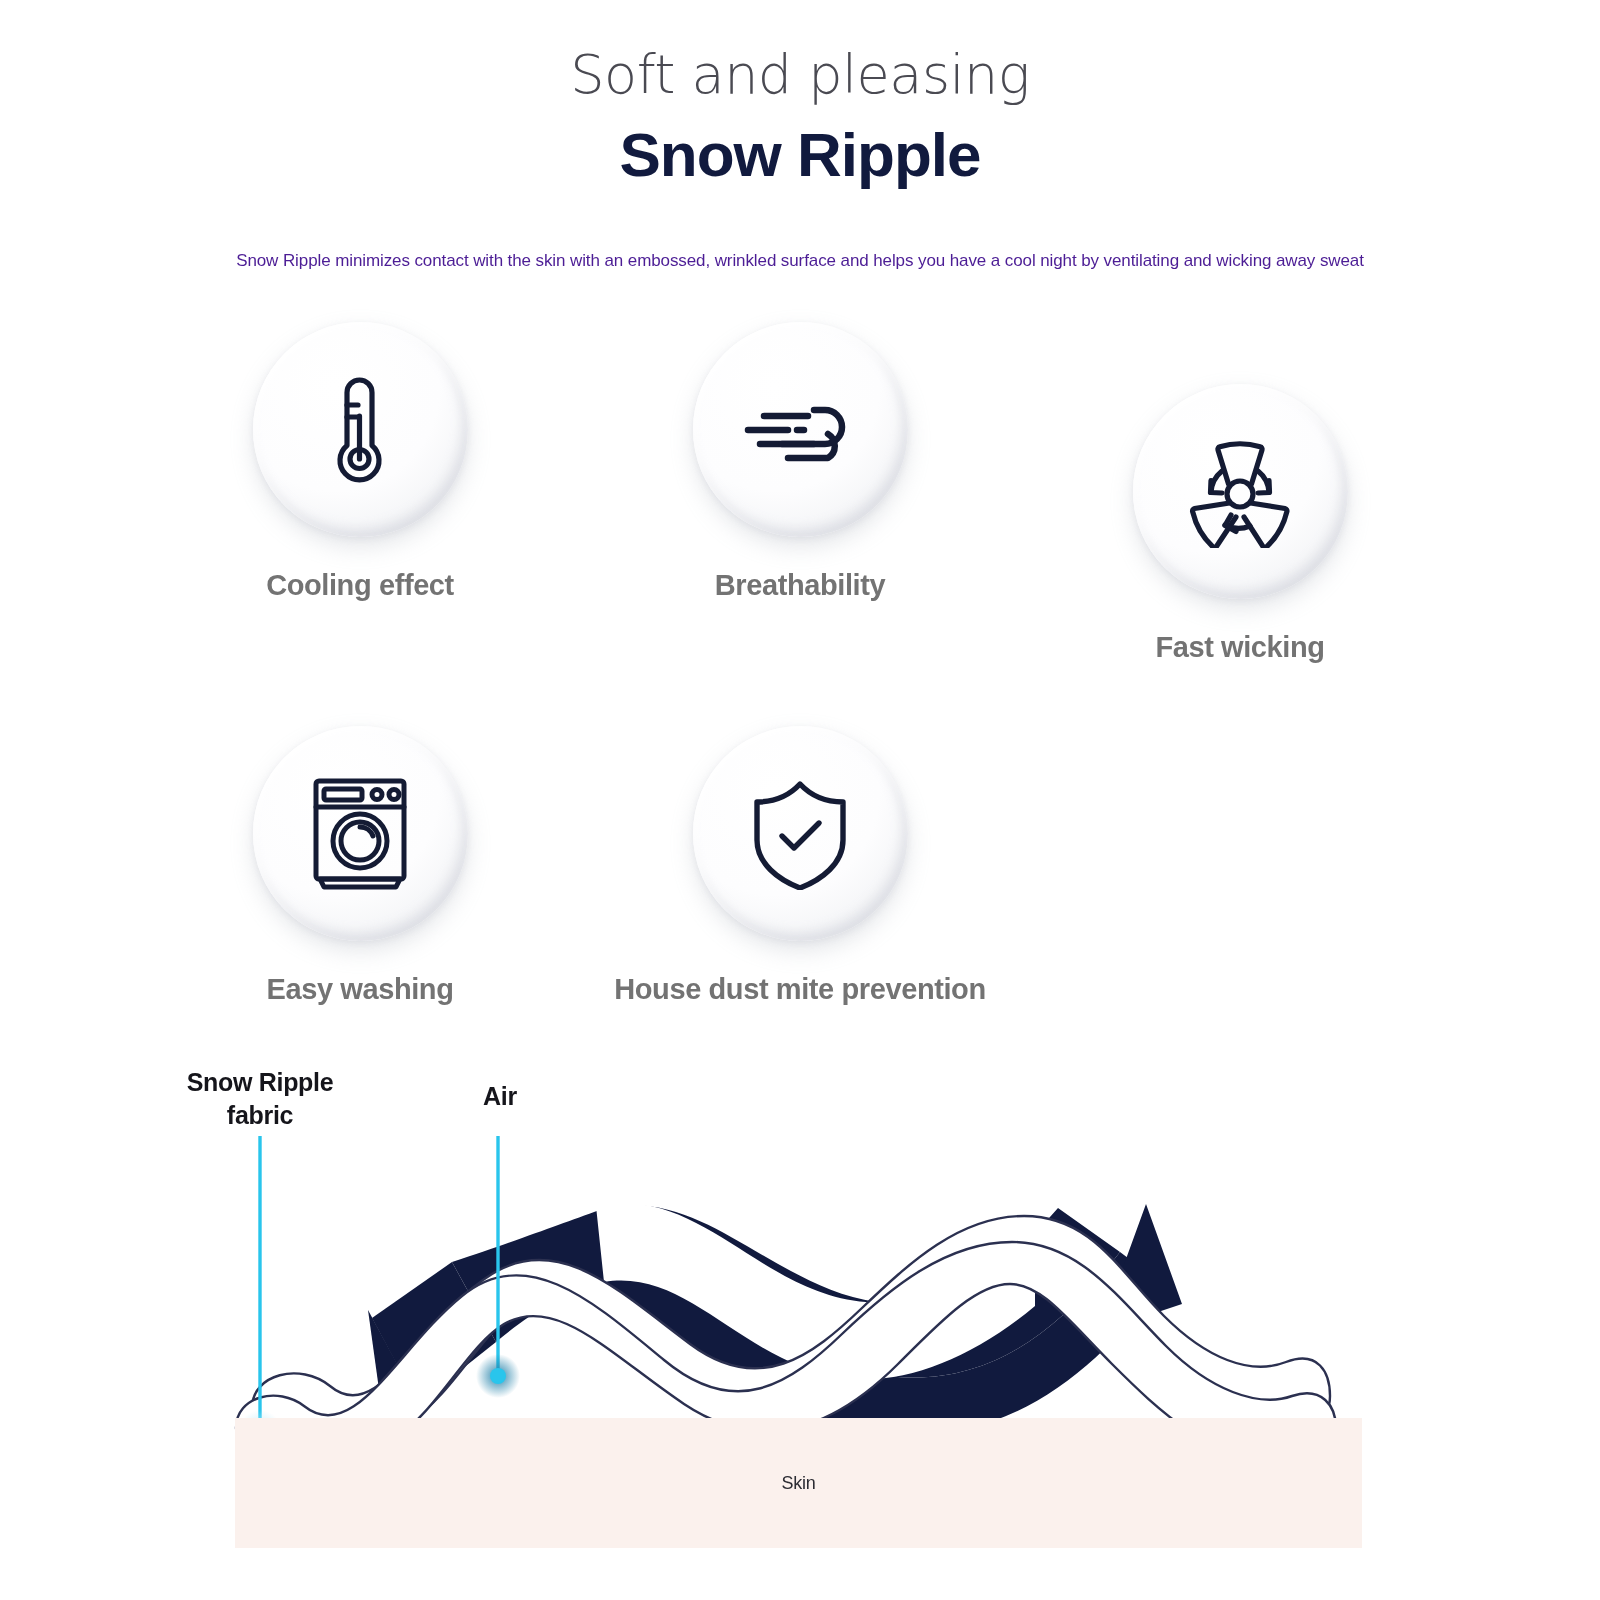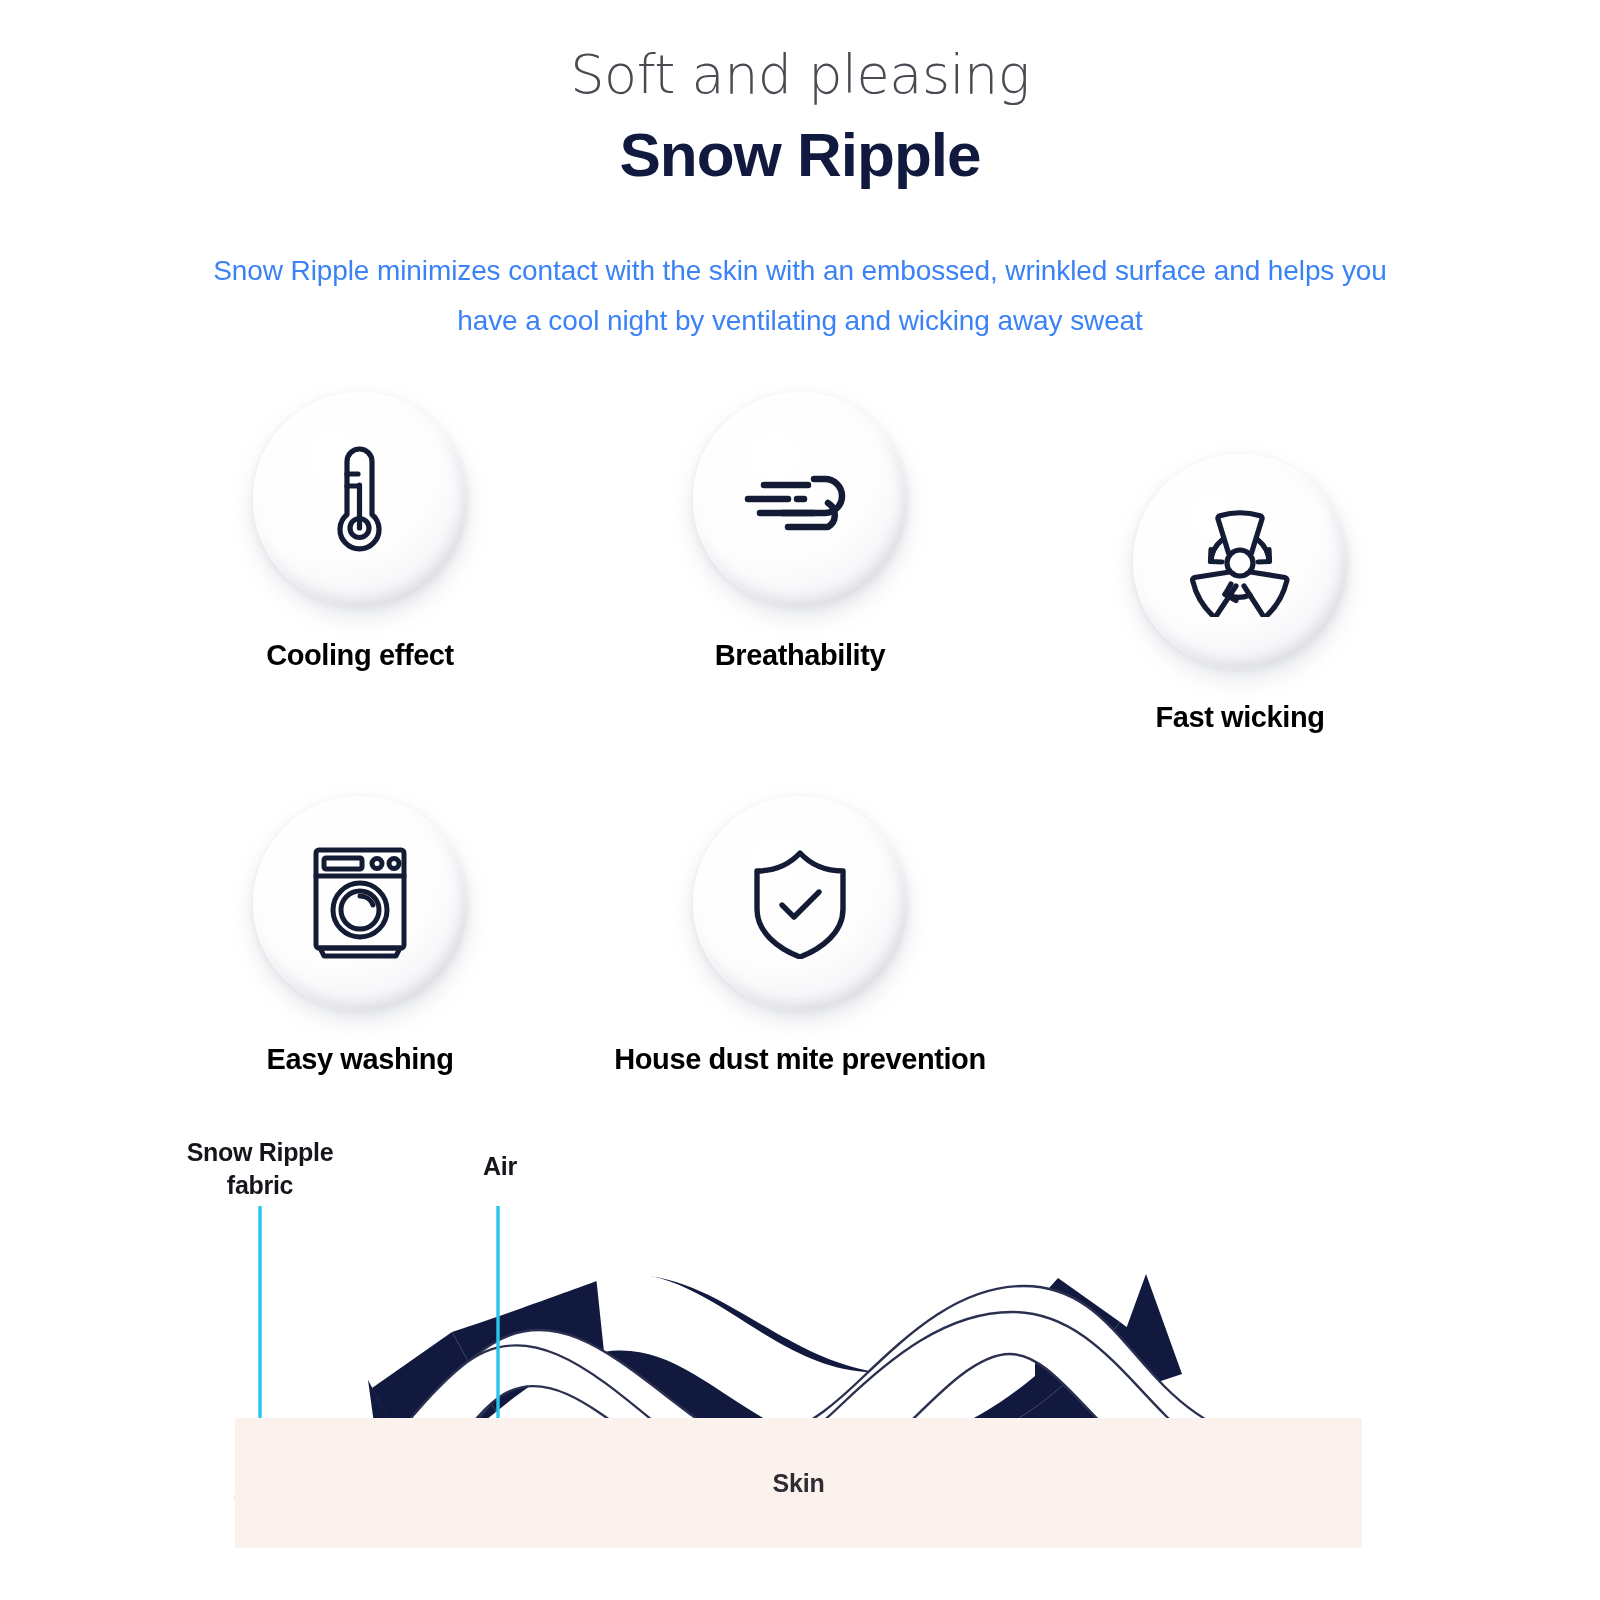--- a/index.html
+++ b/index.html
@@ -41,23 +41,23 @@
     letter-spacing: -1px;
     color: #111A3E;
     line-height: 1.2;
     margin-top: 12px;
   }
 
   .subtitle {
     margin: 54px auto 0 auto;
     width: 1200px;
     text-align: center;
-    font-size: 28px;
+    font-size: 17px;
     line-height: 1.78;
-    color: #3b82f6;
+    color: #4c1d95;
     font-weight: 400;
     letter-spacing: -0.1px;
   }
 
   
   .features {
     margin-top: 46px;
     display: grid;
     grid-template-columns: repeat(3, 1fr);
     row-gap: 0px;
@@ -86,21 +86,21 @@
     display: flex;
     align-items: center;
     justify-content: center;
   }
   .bubble svg { display: block; }
 
   .feature-label {
     margin-top: 32px;
     font-size: 29px;
     font-weight: 700;
-    color: #000000;
+    color: #737373;
     letter-spacing: -0.4px;
     text-align: center;
     white-space: nowrap;
   }
 
   
   .diagram {
     position: relative;
     margin-top: 50px;
     width: 1600px;
@@ -126,22 +126,22 @@
     left: 235px;
     top: 1418px;
     width: 1127px;
     height: 130px;
     background: #FBF1ED;
     display: flex;
     align-items: center;
     justify-content: center;
   }
   .skin-label {
-    font-size: 25px;
-    font-weight: 700;
+    font-size: 18px;
+    font-weight: 400;
     color: #2c2c33;
     letter-spacing: -0.2px;
   }
 </style>
 </head>
 <body>
 
 <div class="page">
 
   <div class="header">

